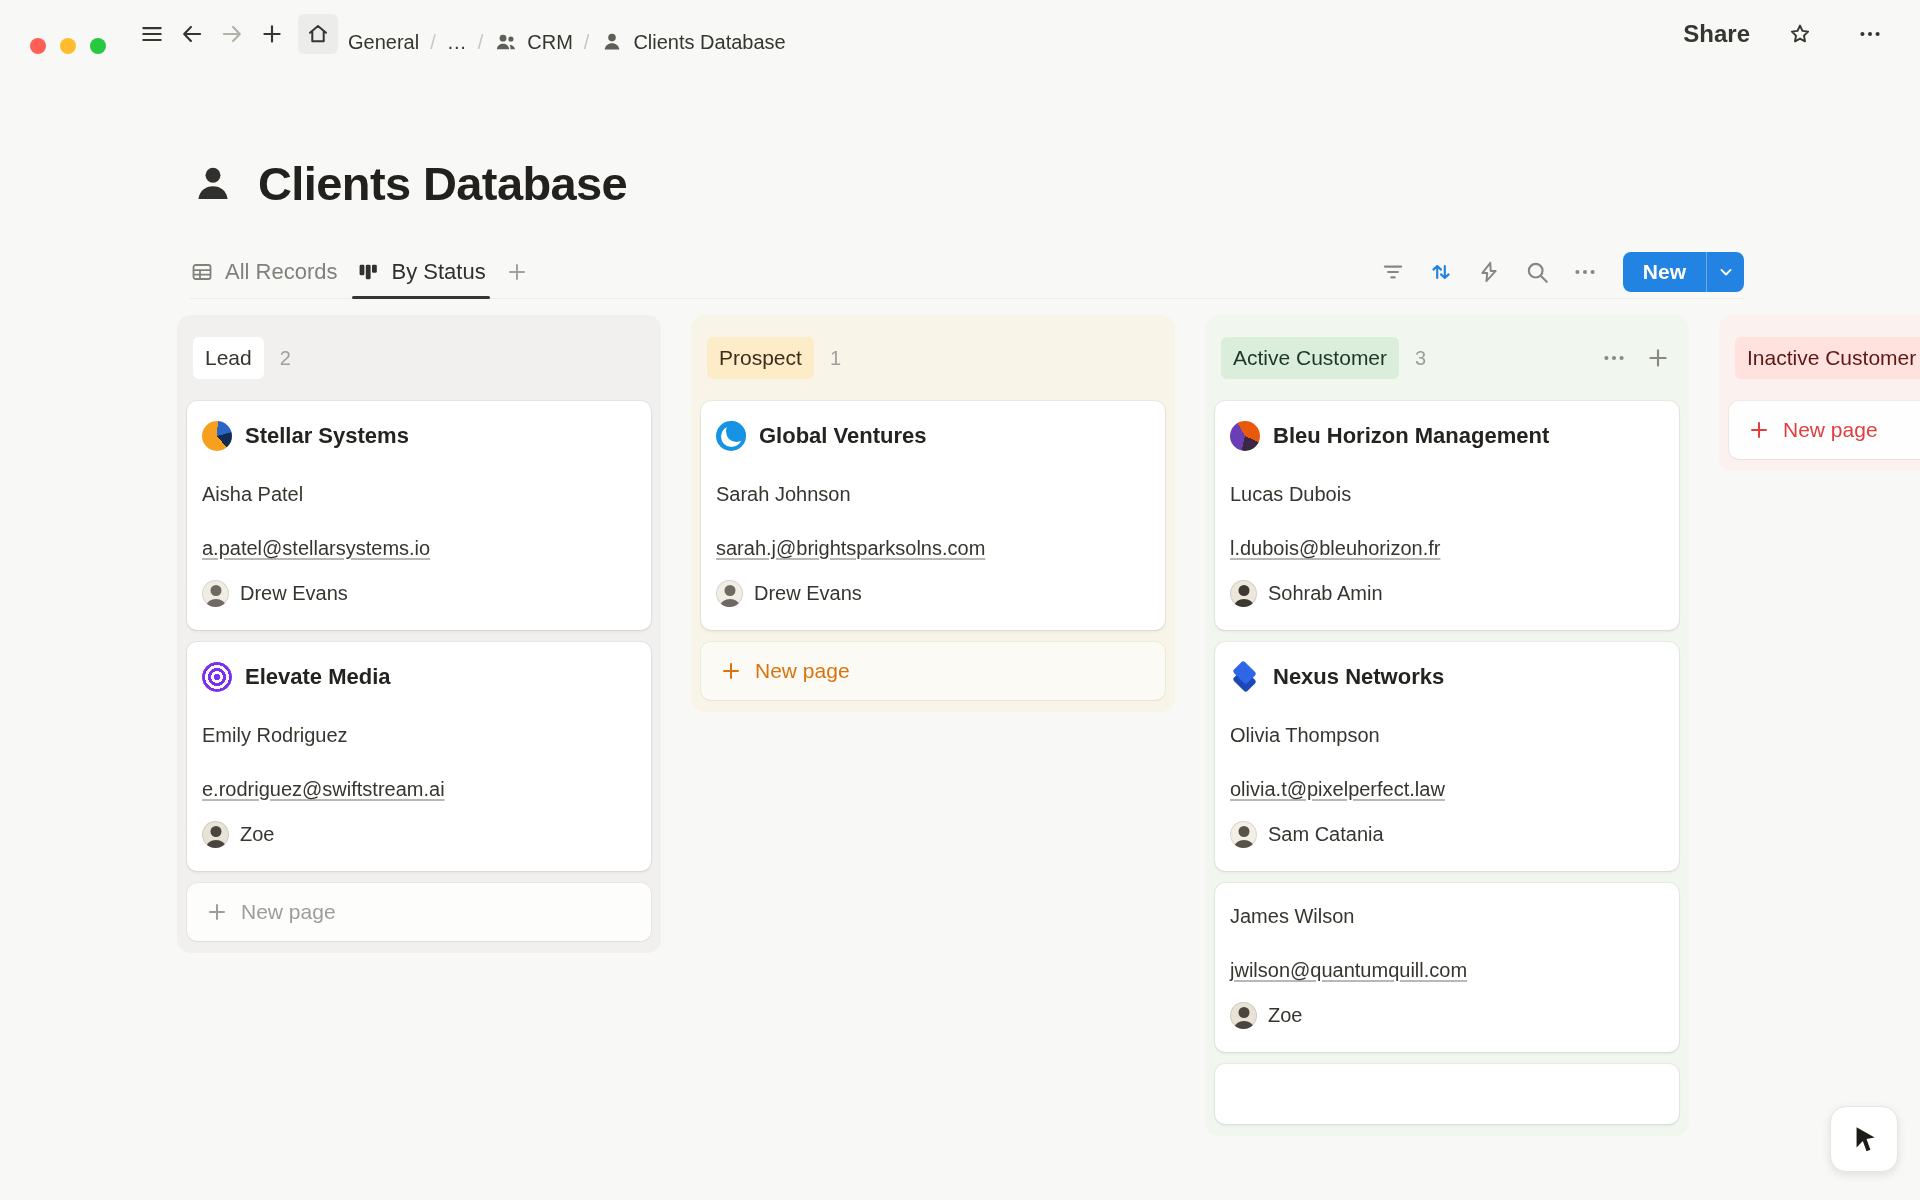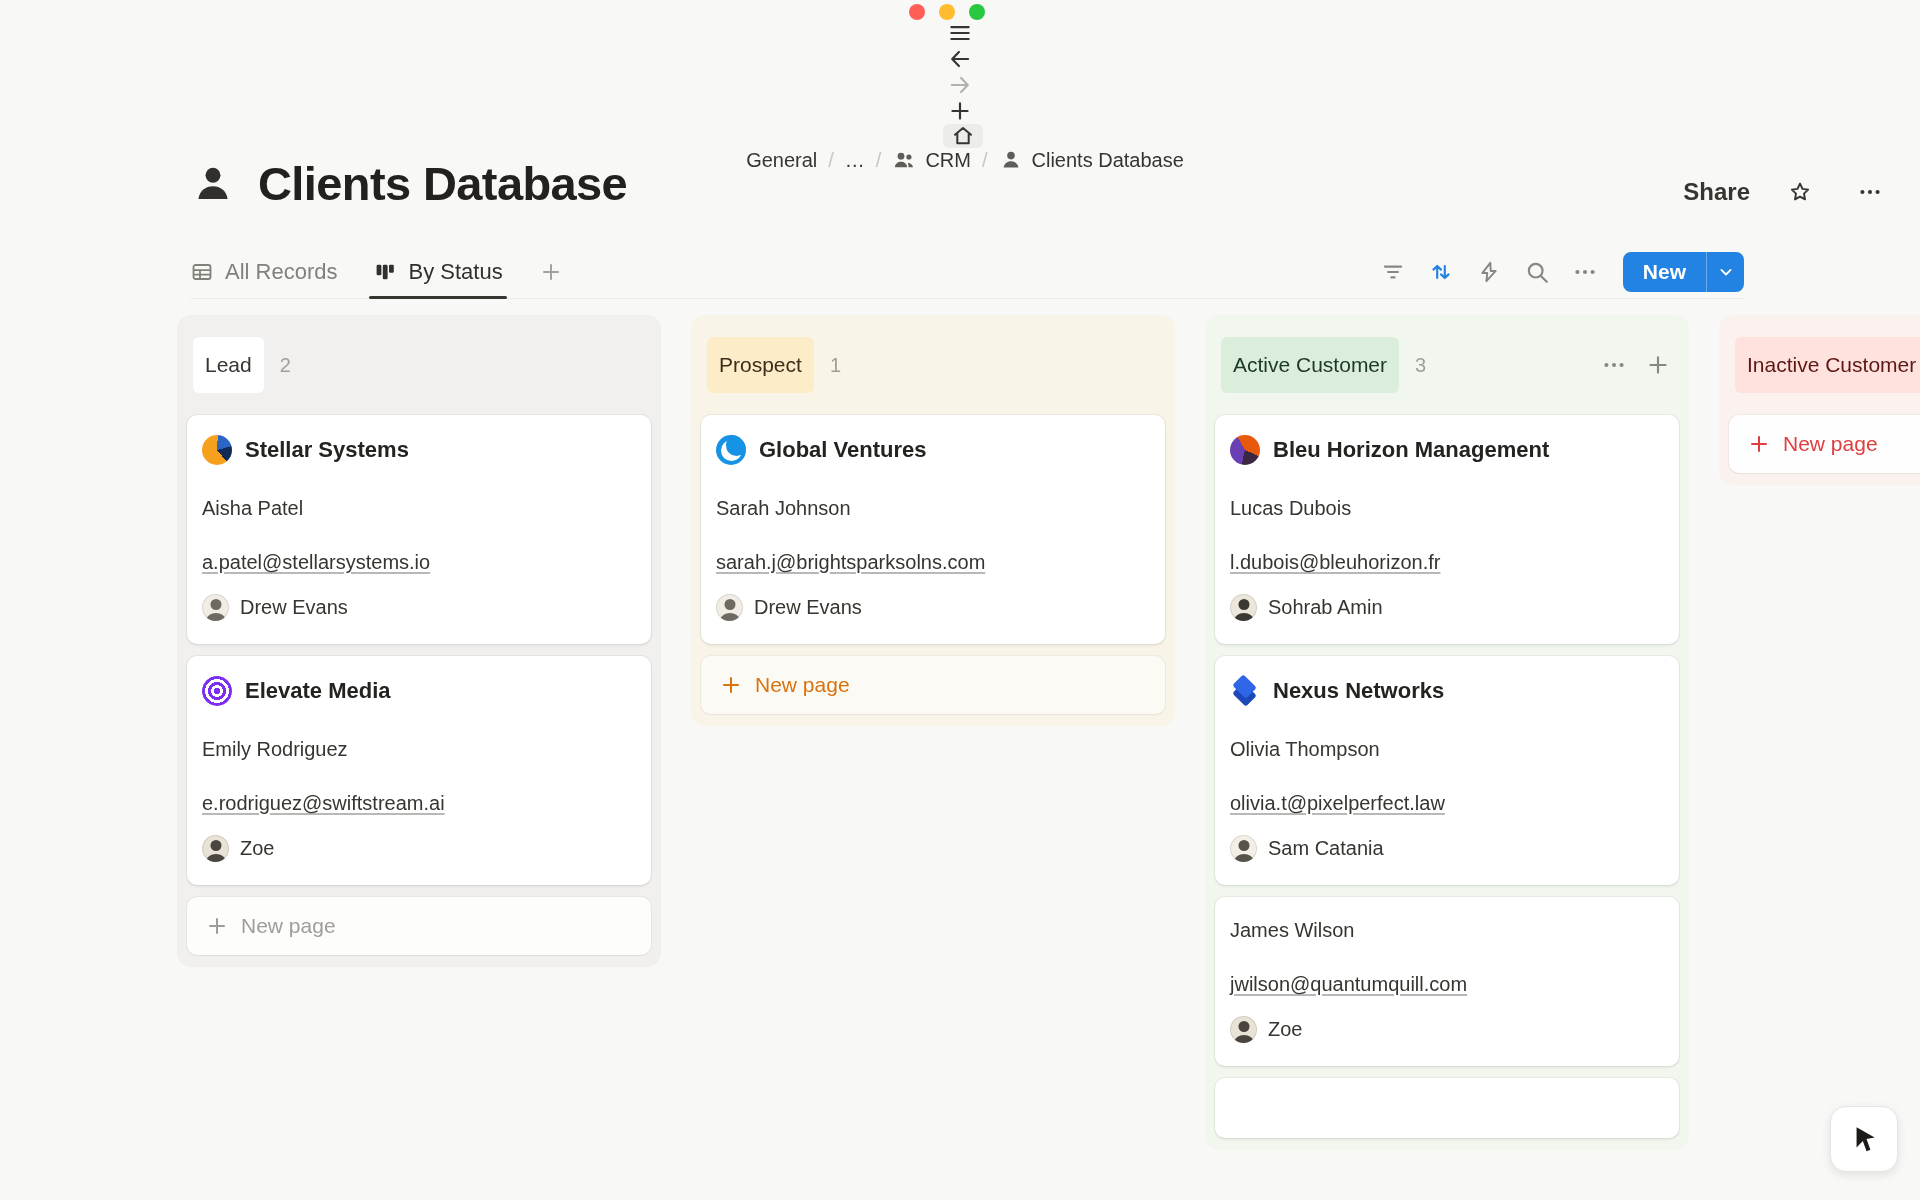--- a/index.html
+++ b/index.html
@@ -6,21 +6,21 @@
   html,body { width:1920px; height:1200px; overflow:hidden; }
   body {
     font-family:"Liberation Sans","DejaVu Sans",sans-serif;
     background:#f8f8f6;
     color:#37352f;
     position:relative;
   }
   svg { display:block; }
 
   
-  .titlebar { height:64px; display:flex; align-items:center; padding:4px 30px;flex-direction:column; }
+  .titlebar { height:64px; display:flex; align-items:flex-end; padding:10px 30px; }
   .traffic { display:flex; gap:14px; margin-right:26px; }
   .light { width:16px; height:16px; border-radius:50%; }
   .light.red { background:#ff5f57; }
   .light.yellow { background:#febc2e; }
   .light.green { background:#28c840; }
   .icon-btn { width:40px; height:40px; display:grid; place-items:center; border-radius:6px; color:#37352f; cursor:pointer; background:none; border:none; }
   .icon-btn.dim { color:#b4b1ab; }
   .home-btn { background:#ececea; margin-left:6px; }
   .crumbs { display:flex; align-items:center; gap:11px; margin-left:10px; font-size:20px; }
   .crumb { display:flex; align-items:center; gap:9px; cursor:pointer; color:#37352f; white-space:nowrap; }
@@ -29,41 +29,41 @@
   .titlebar-right { margin-left:auto; display:flex; align-items:center; gap:30px; }
   .share-btn { font-size:24px; color:#37352f; cursor:pointer; background:none; border:none; font-family:inherit;font-weight:bold; }
 
   
   .page-header { margin:92px 0 0 190px; display:flex; align-items:center; gap:22px; }
   .page-icon { color:#32302c; }
   .page-title { font-size:47px; font-weight:700; letter-spacing:-0.6px; color:#22211d; }
 
   
   .view-bar { margin:34px 176px 0 190px; height:54px; display:flex; align-items:center; justify-content:space-between; border-bottom:1px solid #edece9; }
-  .tabs { display:flex; align-items:center; gap:36px; height:100%; }
+  .tabs { display:flex; align-items:center; gap:19px; height:100%; }
   .tab { display:flex; align-items:center; gap:11px; font-size:22px; color:#82807a; height:100%; cursor:pointer; position:relative; }
   .tab.active { color:#32302c; font-weight:500; }
   .tab.active::after { content:""; position:absolute; left:-4px; right:-4px; bottom:-1px; height:3px; background:#37352f; border-radius:2px; }
   .tab-add { color:#a5a29b; cursor:pointer; }
   .controls { display:flex; align-items:center; gap:8px; }
   .ctrl { width:40px; height:40px; display:grid; place-items:center; color:#8a8781; border-radius:6px; cursor:pointer; background:none; border:none; }
   .ctrl.blue { color:var(--accent-blue,#2383e2); }
   .new-btn { display:flex; align-items:stretch; background:var(--accent-blue,#2383e2); border-radius:8px; overflow:hidden; margin-left:10px; cursor:pointer; height:40px; }
   .new-btn-main { color:#fff; font-size:21px; font-weight:600; display:flex; align-items:center; padding:0 20px; }
   .new-btn-arrow { width:38px; display:grid; place-items:center; color:#fff; border-left:1px solid rgba(255,255,255,0.33); }
 
   
   .board { margin-top:16px; padding-left:177px; display:flex; gap:30px; align-items:flex-start; }
   .column { width:484px; flex:none; border-radius:14px; padding:10px 10px 12px; }
   .column.lead { background:#f1f0ee; }
   .column.prospect { background:#f9f4e8; }
   .column.active-c { background:#f1f7ef; }
   .column.inactive { background:#fbf1ee; }
   .col-header { display:flex; align-items:center; padding:12px 6px 22px; }
-  .chip { font-size:21px; line-height:32px; padding:12px 12px; border-radius:6px; white-space:nowrap; cursor:pointer; }
+  .chip { font-size:21px; line-height:32px; padding:5px 12px; border-radius:6px; white-space:nowrap; cursor:pointer; }
   .chip.lead { background:#ffffff; color:#37352f; }
   .chip.prospect { background:var(--prospect-chip,#fdecc8); color:#402c1b; }
   .chip.active-c { background:var(--active-chip,#dbeddb); color:#1c3829; }
   .chip.inactive { background:var(--inactive-chip,#ffe2dd); color:#5d1715; }
   .count { margin-left:16px; font-size:20px; color:#a19f9a; }
   .col-controls { margin-left:auto; display:flex; align-items:center; gap:14px; color:#8a8781; }
   .col-controls .ctrl { width:30px; height:30px; }
 
   .card { background:#fff; border-radius:10px; padding:20px 15px 22px;
           box-shadow:0 0 0 1px rgba(15,15,15,0.05), 0 2px 3px rgba(15,15,15,0.06);

